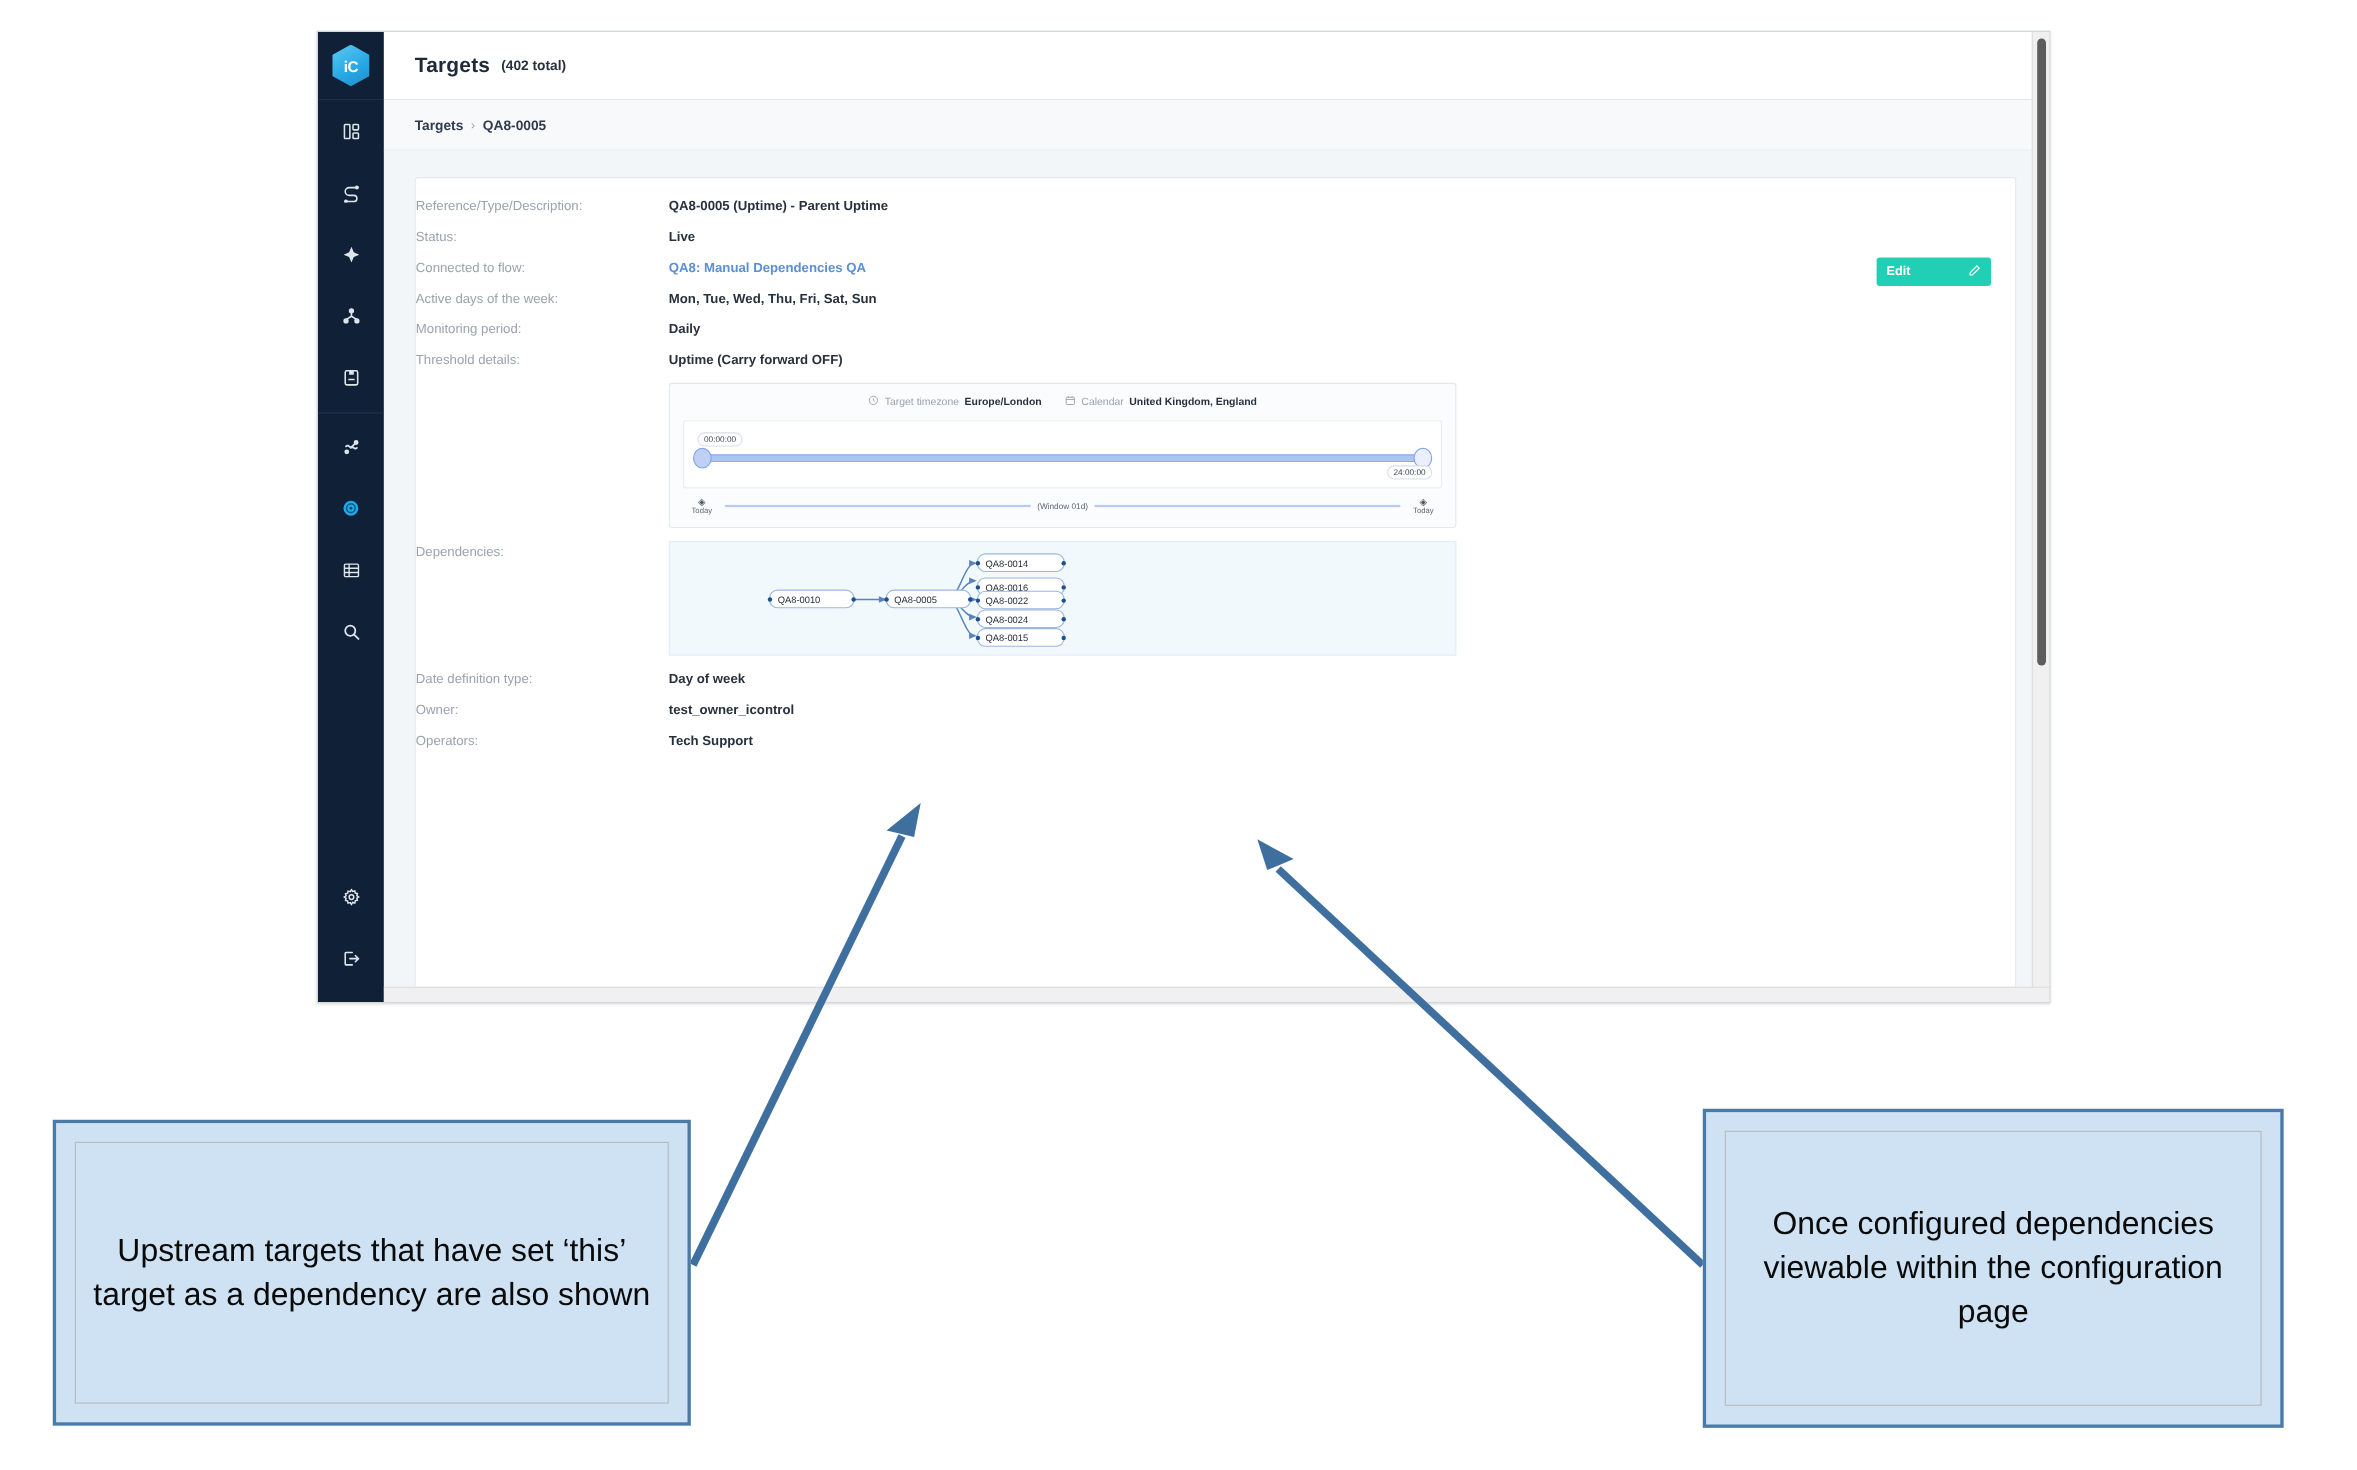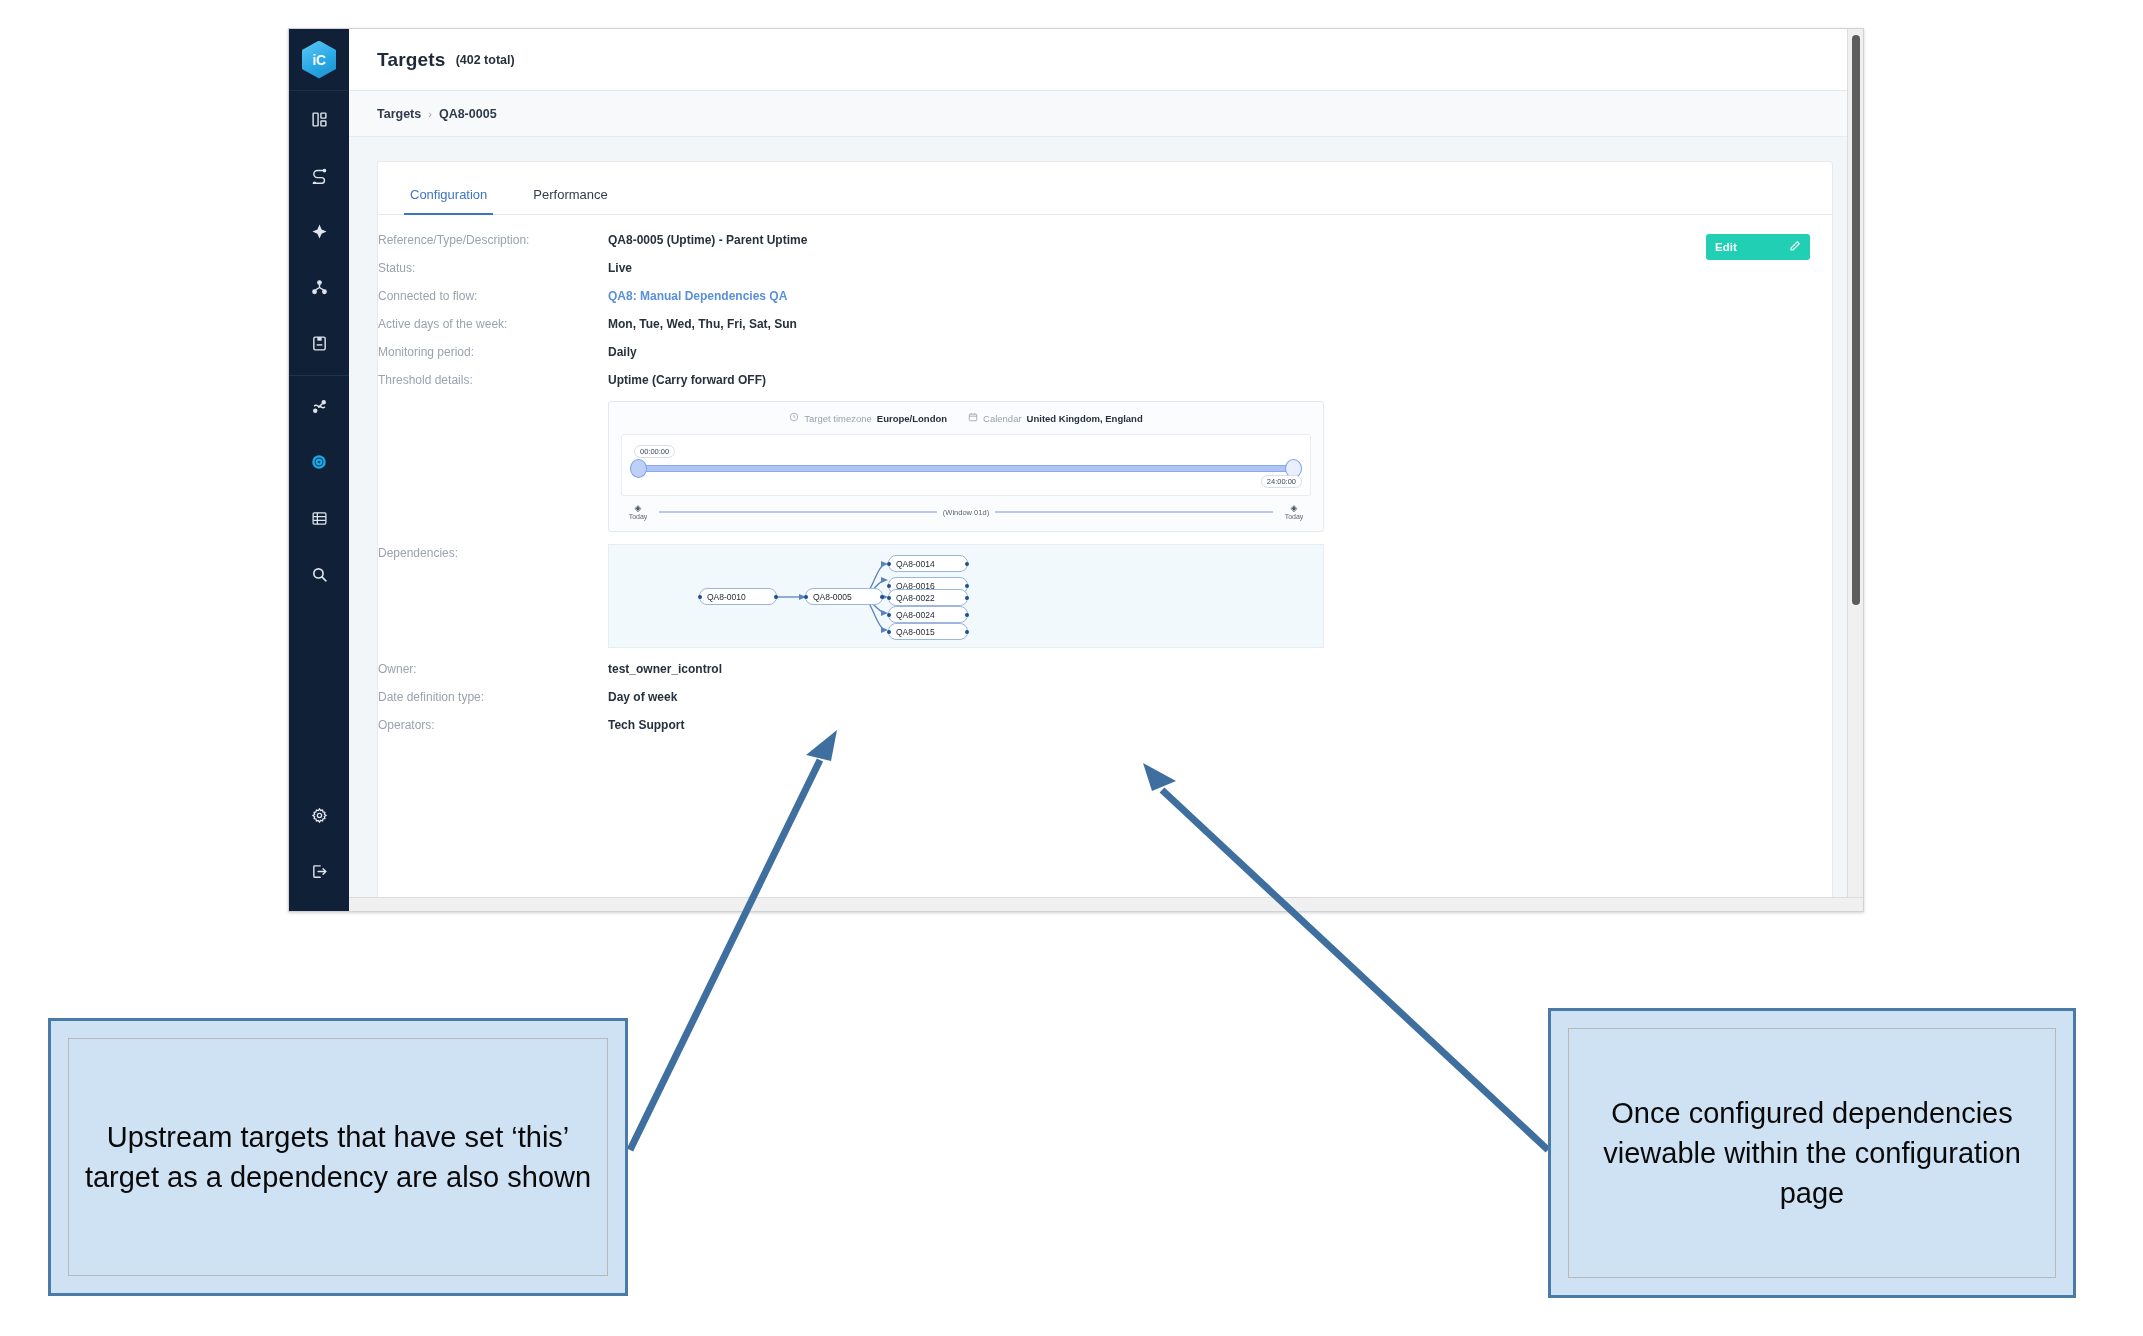--- a/index.html
+++ b/index.html
@@ -388,24 +388,20 @@
 
     <div id="breadcrumb-bar">
       <span class="crumb">Targets</span>
       <span class="crumb-sep">›</span>
       <span class="crumb-current">QA8-0005</span>
     </div>
 
     <div id="scroll-area">
       <div id="config-card">
 
-        <div id="tabs">
-          <div class="tab active">Configuration</div>
-          <div class="tab">Performance</div>
-        </div>
 
 
         <button id="edit-button">
           <span>Edit</span>
           <span>
             <svg width="12" height="12" viewBox="0 0 24 24" fill="none" stroke="currentColor" stroke-width="2.2" stroke-linecap="round">
               <path d="M16.5 3.5 l4 4 L8 20 H4 v-4 Z"></path>
             </svg>
           </span>
         </button>
@@ -550,26 +546,26 @@
               </div>
               <div class="dep-node" style="left:279px; top:78px; width:80px;">
                 <span class="dep-dot dot-l"></span>
                 <span>QA8-0015</span>
                 <span class="dep-dot dot-r"></span>
               </div>
             </div>
           </div>
 
           <div class="field-row">
+            <div class="field-label">Date definition type:</div>
+            <div class="field-value">Day of week</div>
+          </div>
+          <div class="field-row">
             <div class="field-label">Owner:</div>
             <div class="field-value">test_owner_icontrol</div>
-          </div>
-          <div class="field-row">
-            <div class="field-label">Date definition type:</div>
-            <div class="field-value">Day of week</div>
           </div>
           <div class="field-row">
             <div class="field-label">Operators:</div>
             <div class="field-value">Tech Support</div>
           </div>
 
         </div>
       </div>
     </div>
 

